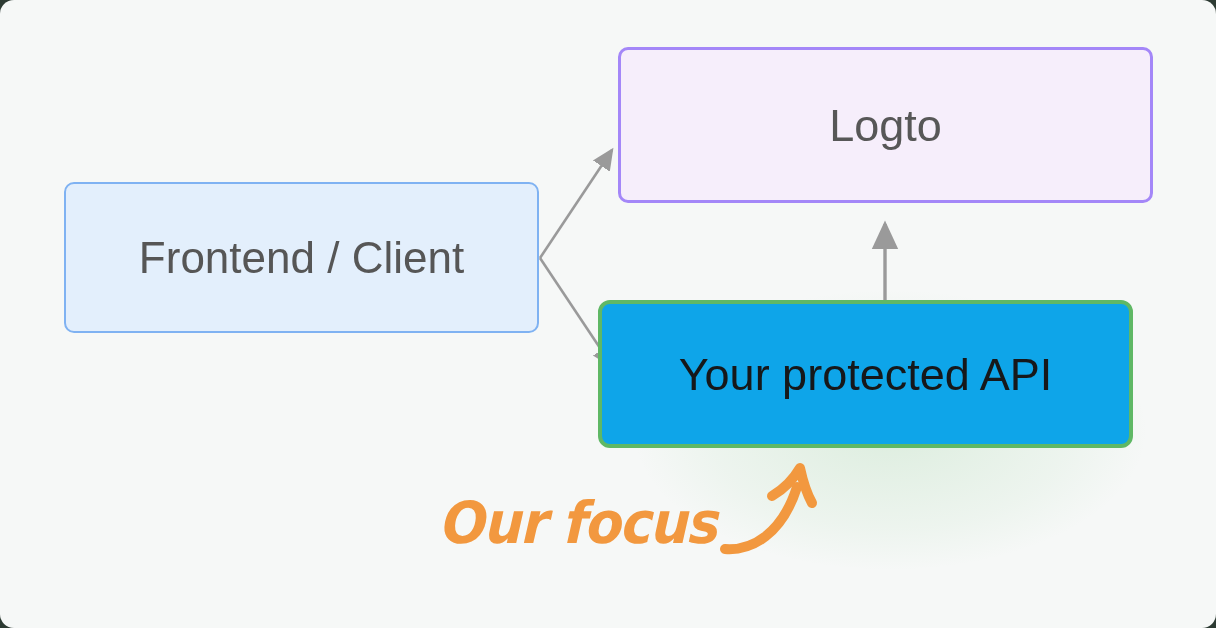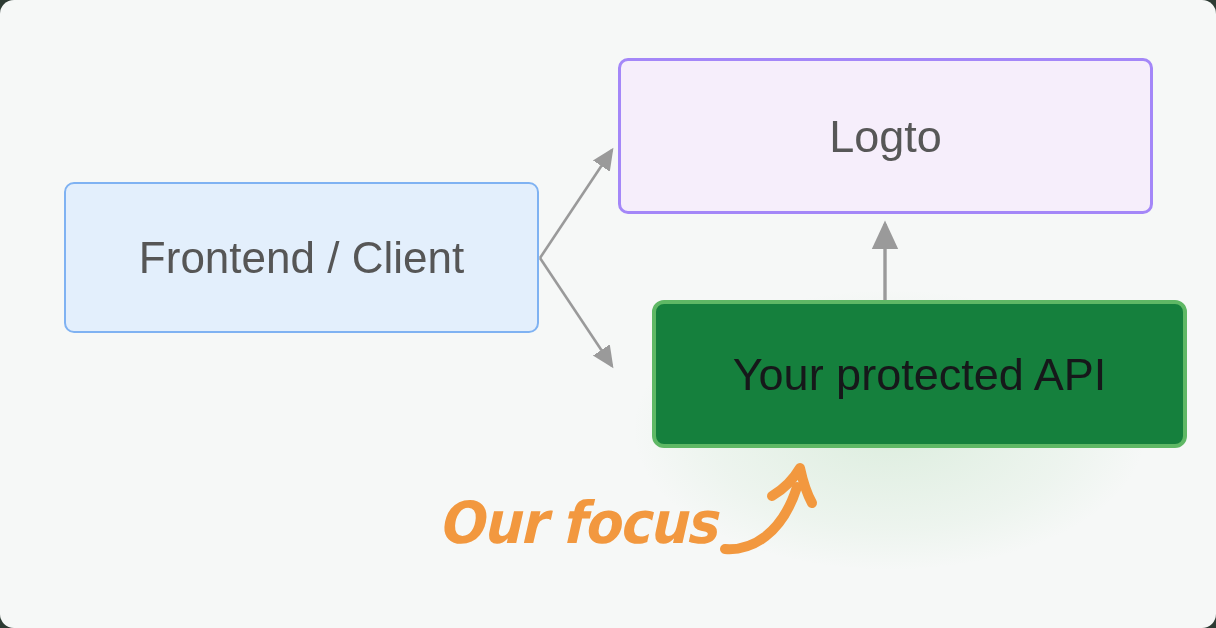--- a/index.html
+++ b/index.html
@@ -68,39 +68,39 @@
   }
   #node-frontend .node-label {
     font-size: 44px;
     color: #565656;
     font-weight: 400;
   }
 
   
   #node-logto {
     left: 618px;
-    top: 58px;
+    top: 47px;
     width: 535px;
     height: 156px;
     background: #f6eefb;
     border: 3px solid #a487f8;
   }
   #node-logto .node-label {
     font-size: 45px;
     color: #575757;
     font-weight: 400;
   }
 
   
   #node-api {
-    left: 652px;
+    left: 598px;
     top: 300px;
     width: 535px;
     height: 148px;
-    background: #15803d;
+    background: #0ea5e9;
     border: 4px solid #5fb865;
     border-radius: 12px;
   }
   #node-api .node-label {
     font-size: 45px;
     color: #16181a;
     font-weight: 500;
   }
 
   

